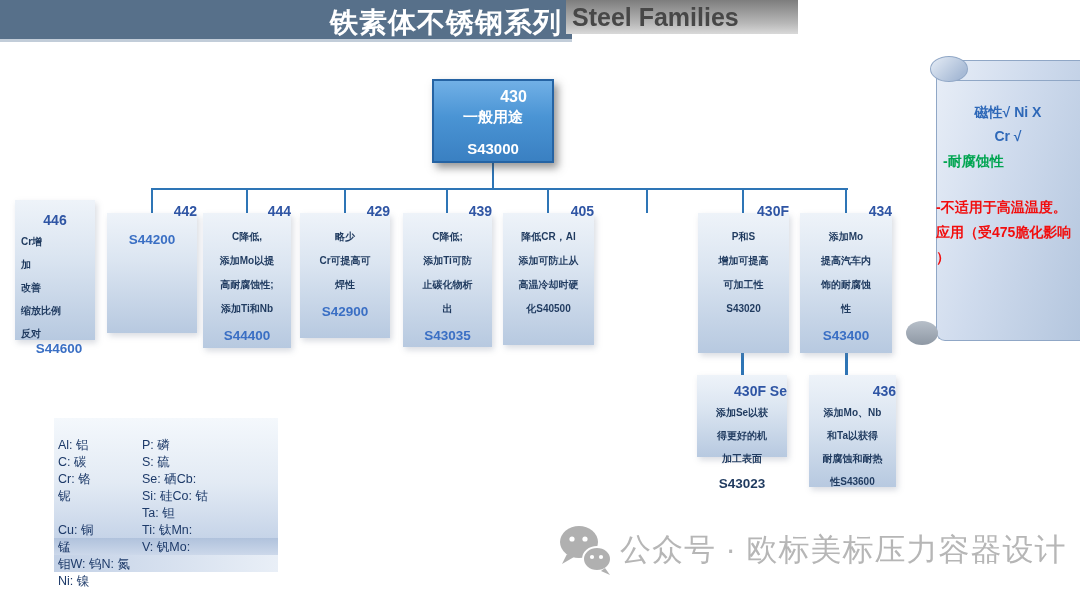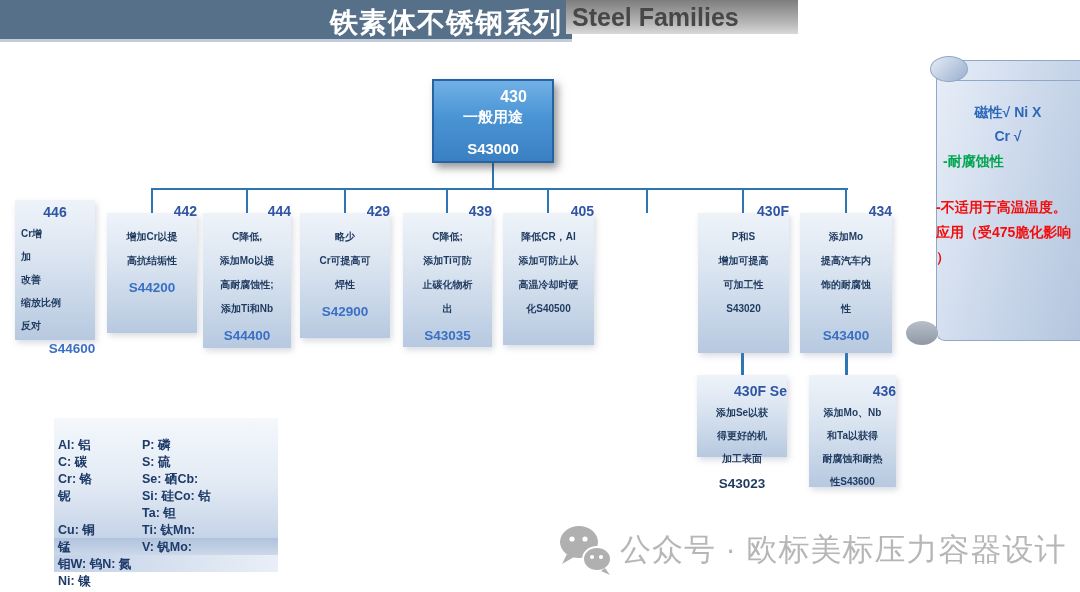--- a/index.html
+++ b/index.html
@@ -26,21 +26,21 @@
   .rcode{margin-top:7px;font-size:16px;margin-left:41px;}
   .rline{margin-top:2px;font-size:15px;}
   .rsn{margin-top:13px;font-size:15px;}
   
   .nbox{position:absolute;padding-top:12px;text-align:center;
     background:linear-gradient(180deg,#eef3f9 0%,#dbe5f1 40%,#b7c9e0 100%);
     box-shadow:2px 3px 6px rgba(120,130,150,.28);}
   .ncode{position:absolute;top:-10px;left:0;right:0;text-align:right;
     font-size:14px;font-weight:bold;color:var(--code-blue,#2f55a4);}
   .ncode.static{position:static;margin-top:0;padding-bottom:2px;}
-  .nbox.la{padding-top:4px;text-align:left;}
+  .nbox.la{padding-top:12px;text-align:left;}
   .nbox.la .nlines div{padding-left:6px;line-height:23px;}
   .nbox.la .ncode{text-align:center;}
   .nbox.gc{padding-top:8px;}
   .nbox.gc .nlines div{line-height:23px;}
   .nlines{font-size:10px;font-weight:bold;color:var(--body-text,#1f3a5f);}
   .nlines div{line-height:24px;}
   .nsn{margin-top:7px;font-size:13.5px;font-weight:bold;color:var(--sn-blue,#3a6fc4);}
   .snbelow{position:absolute;text-align:center;font-size:13.5px;font-weight:bold;color:var(--sn-blue,#3a6fc4);}
   .snbelow.dark{color:var(--body-text,#1f3a5f);}
   
@@ -57,21 +57,21 @@
   .note-green{left:943px;color:var(--note-green,#00a550);}
   .note-red{left:936px;color:var(--note-red,#f20d0d);}
   
   .legend-box{position:absolute;left:54px;top:418px;width:224px;height:120px;
     background:linear-gradient(180deg,#f4f8fc 0%,#e2eaf4 55%,#c6d4e8 100%);}
   .legend-band1{position:absolute;left:54px;top:538px;width:224px;height:17px;
     background:linear-gradient(180deg,#b0c2dc 0%,#ccd8ea 100%);}
   .legend-band2{position:absolute;left:54px;top:555px;width:224px;height:17px;
     background:linear-gradient(90deg,#c3d1e6 0%,#e9eff7 100%);}
   .lrow{position:absolute;left:58px;width:220px;height:17px;line-height:17px;
-    font-size:12.5px;font-weight:bold;color:var(--legend-text,#1d3a69);white-space:nowrap;}
+    font-size:12.5px;font-weight:normal;color:var(--legend-text,#1d3a69);white-space:nowrap;}
   .lc1{position:absolute;left:0;}
   .lc2{position:absolute;left:84px;}
   
   .wm{position:absolute;left:558px;top:524px;display:flex;align-items:center;justify-content:flex-end;}
   .wm-icon{display:inline-block;width:56px;height:52px;}
   .wm-text{font-size:31px;color:var(--watermark-gray,#b6b6b6);letter-spacing:1px;white-space:nowrap;margin-left:6px;}
 </style>
 </head>
 <body>
 
@@ -105,28 +105,24 @@
   <div class="nbox la" style="left:15px;top:200px;width:80px;height:140px">
     <div class="ncode static">446</div>
     <div class="nlines">
         <div>Cr增</div>
         <div>加</div>
         <div>改善</div>
         <div>缩放比例</div>
         <div>反对</div>
       </div>
   </div>
-  <div class="snbelow" style="left:32px;top:341px;width:80px">S44600</div>
+  <div class="snbelow" style="left:19px;top:341px;width:80px">S44600</div>
 
   <div class="nbox" style="left:107px;top:213px;width:90px;height:120px">
     <div class="ncode">442</div>
-    <div class="nlines">
-        <div>增加Cr以提</div>
-        <div>高抗结垢性</div>
-      </div>
     <div class="nsn">S44200</div>
   </div>
 
   <div class="nbox" style="left:203px;top:213px;width:88px;height:135px">
     <div class="ncode">444</div>
     <div class="nlines">
         <div>C降低,</div>
         <div>添加Mo以提</div>
         <div>高耐腐蚀性;</div>
         <div>添加Ti和Nb</div>

